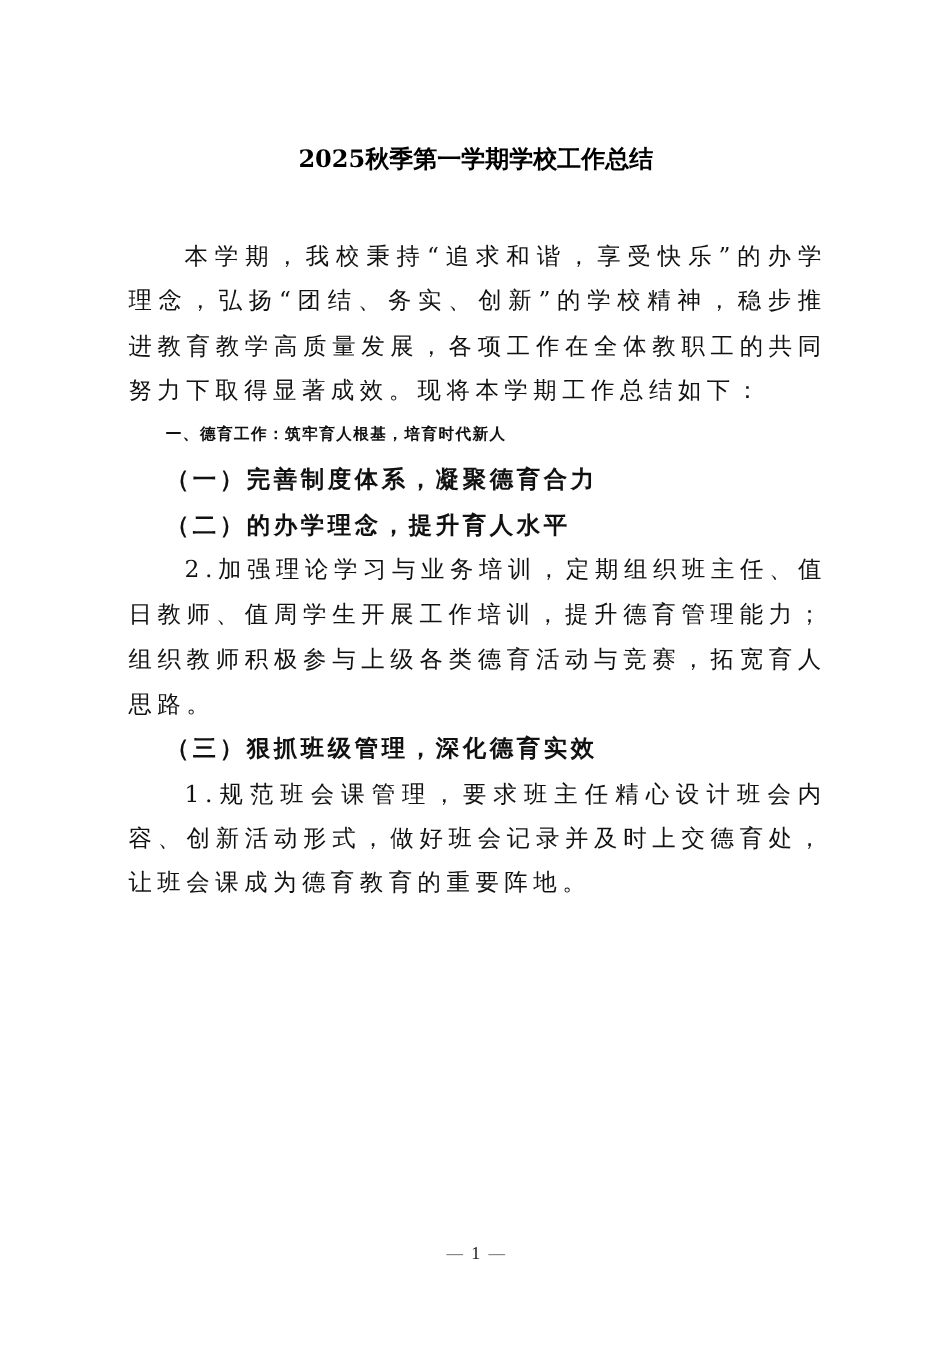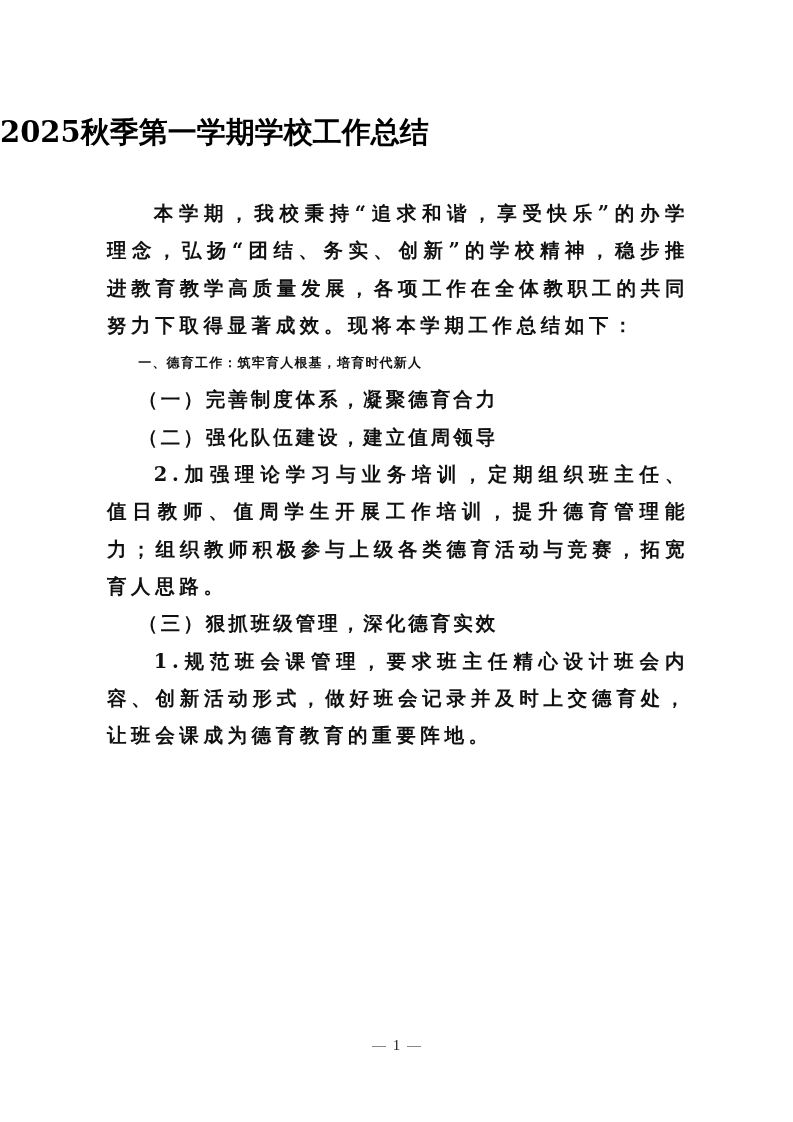--- a/index.html
+++ b/index.html
@@ -20,43 +20,43 @@
       left: 0; top: 0;
       width: 793px;
       height: 1122px;
       background: #ffffff;
     }
     .title {
       position: absolute;
       top: 112px;
       left: 0;
       width: 793px;
+      text-align: center;
       font-family: "DejaVu Serif", "Liberation Serif", serif;
       font-weight: bold;
-      font-size: 29px;
+      font-size: 20px;
       line-height: 40px;
       letter-spacing: 0px;
       color: #000;
     }
     .body {
       position: absolute;
       top: 195px;
       left: 107px;
       width: 582px;
       font-size: 19.5px;
       line-height: 37.3px;
       letter-spacing: 4.6px;
       text-align: justify;
       text-justify: inter-character;
     }
     .body p {
       margin: 0;
       padding: 0;
       text-indent: 2.4em;
-      font-weight: bold;
     }
     .h1 {
       font-family: "DejaVu Sans", "Liberation Sans", sans-serif;
       font-weight: bold;
       letter-spacing: 1.2px;
       font-size: 13px;
     }
     .h2 {
       font-weight: bold;
       letter-spacing: 3px;
@@ -88,21 +88,21 @@
 
   <div class="title">2025秋季第一学期学校工作总结</div>
 
   <div class="body">
     <p>本学期，我校秉持“追求和谐，享受快乐”的办学理念，弘扬“团结、务实、创新”的学校精神，稳步推进教育教学高质量发展，各项工作在全体教职工的共同努力下取得显著成效。现将本学期工作总结如下：</p>
 
     <p class="h1">一、德育工作：筑牢育人根基，培育时代新人</p>
 
     <p class="h2">（一）完善制度体系，凝聚德育合力</p>
 
-    <p class="h2">（二）强化队伍建设，建立值周领导</p>
+    <p class="h2">（二）的办学理念，提升育人水平</p>
     <p>2.加强理论学习与业务培训，定期组织班主任、值日教师、值周学生开展工作培训，提升德育管理能力；组织教师积极参与上级各类德育活动与竞赛，拓宽育人思路。</p>
 
     <p class="h2">（三）狠抓班级管理，深化德育实效</p>
     <p>1.规范班会课管理，要求班主任精心设计班会内容、创新活动形式，做好班会记录并及时上交德育处，让班会课成为德育教育的重要阵地。</p>
   </div>
 
   <div class="footer">
     <span class="dash"></span><span>1</span><span class="dash"></span>
   </div>
 

